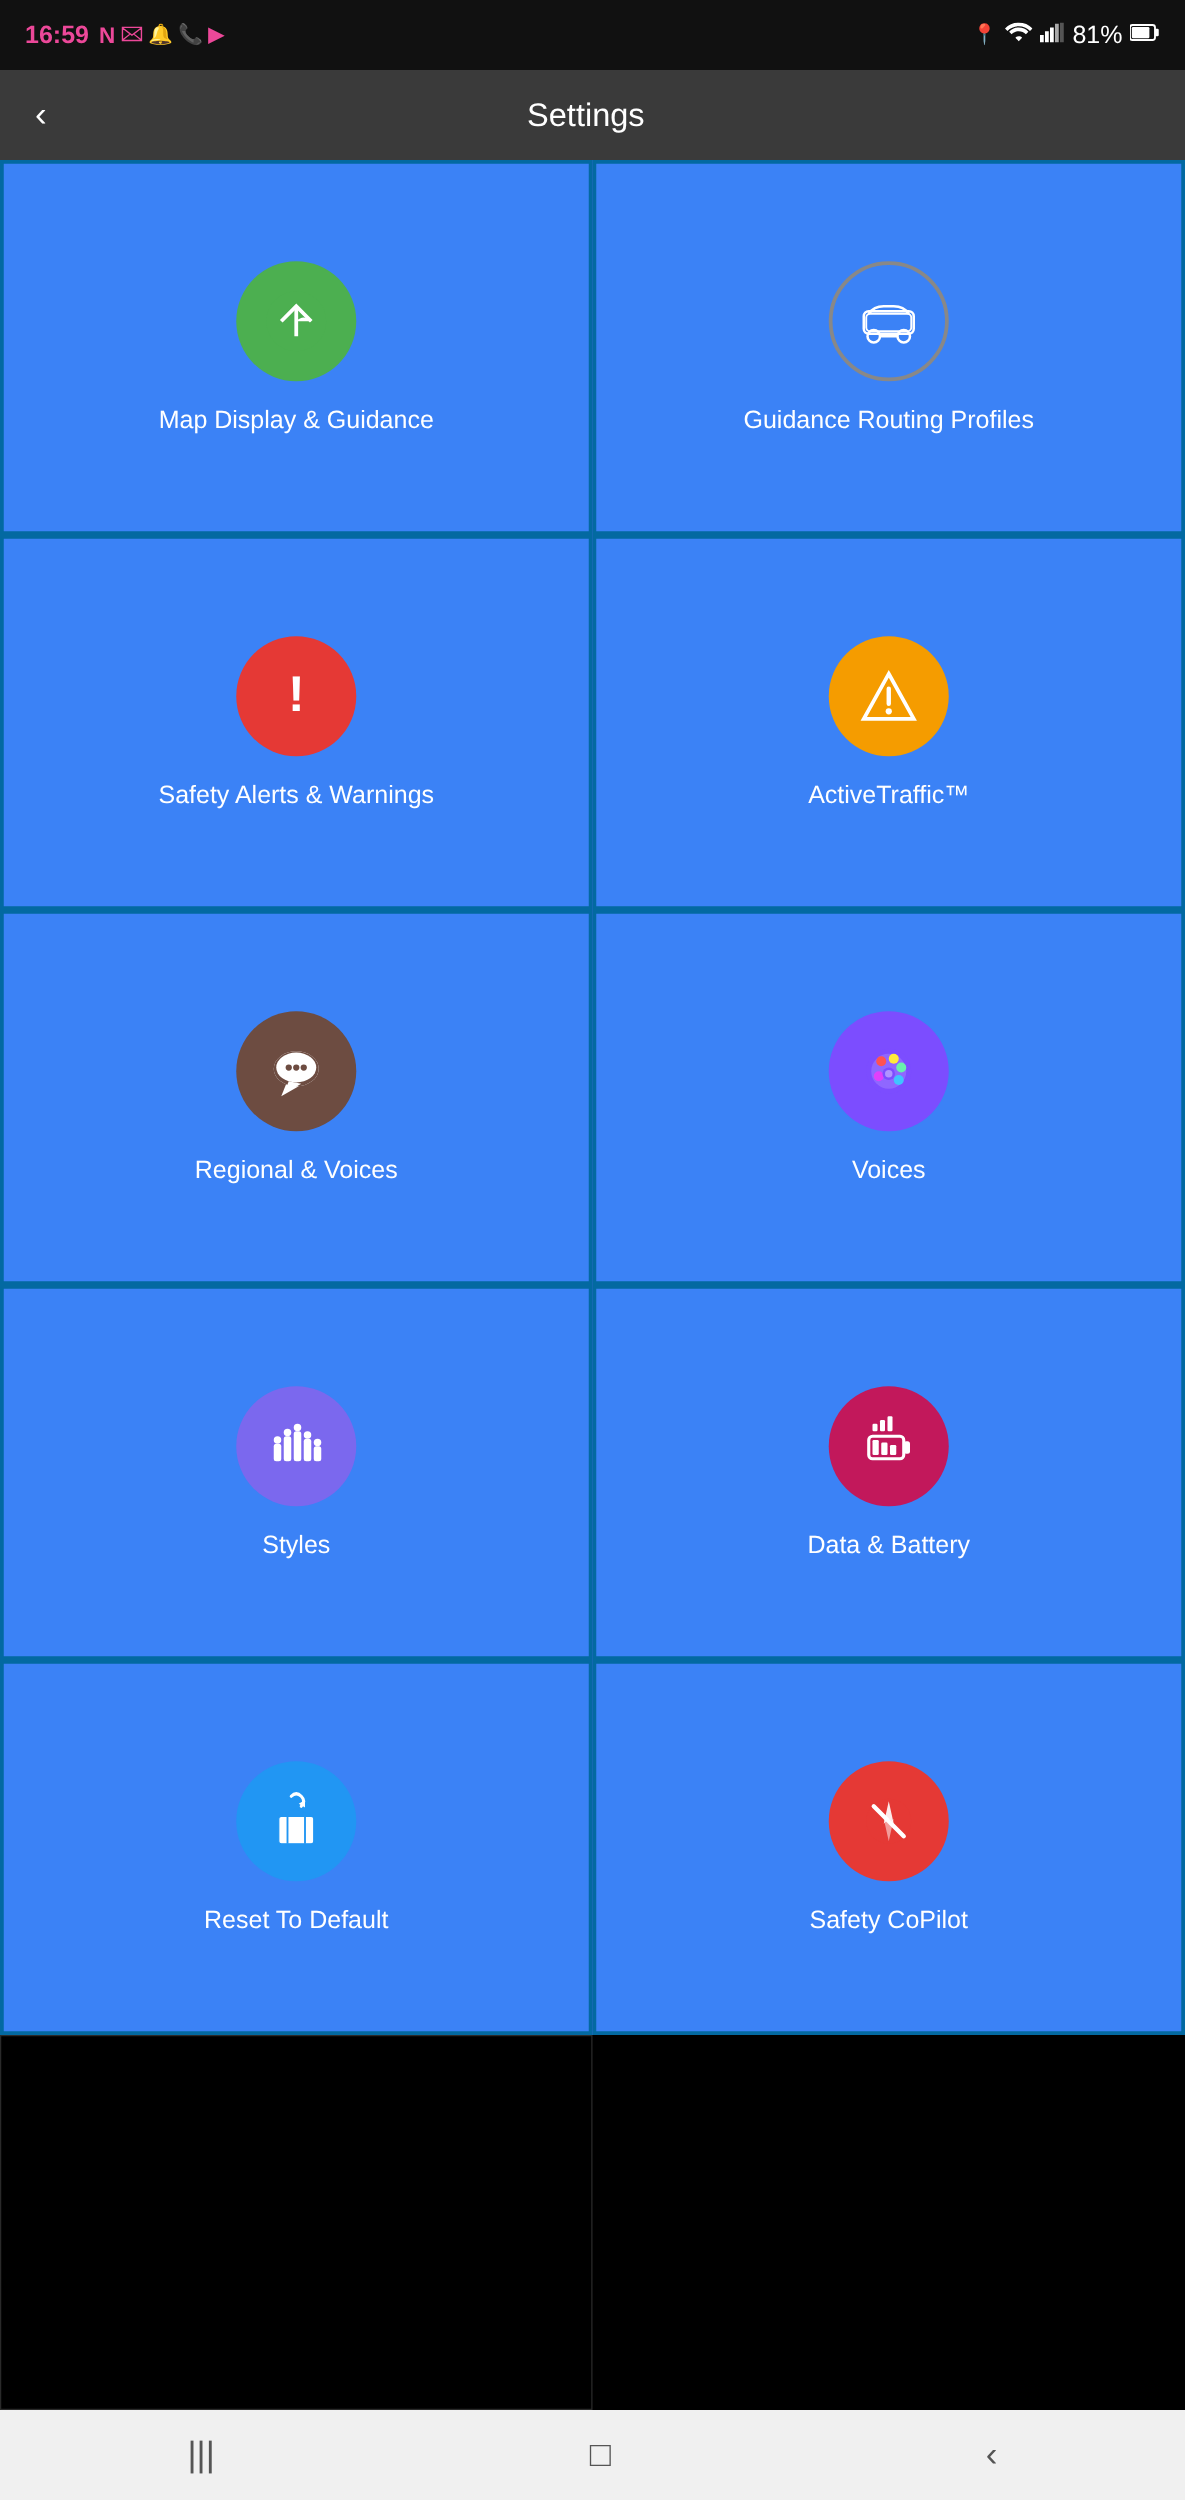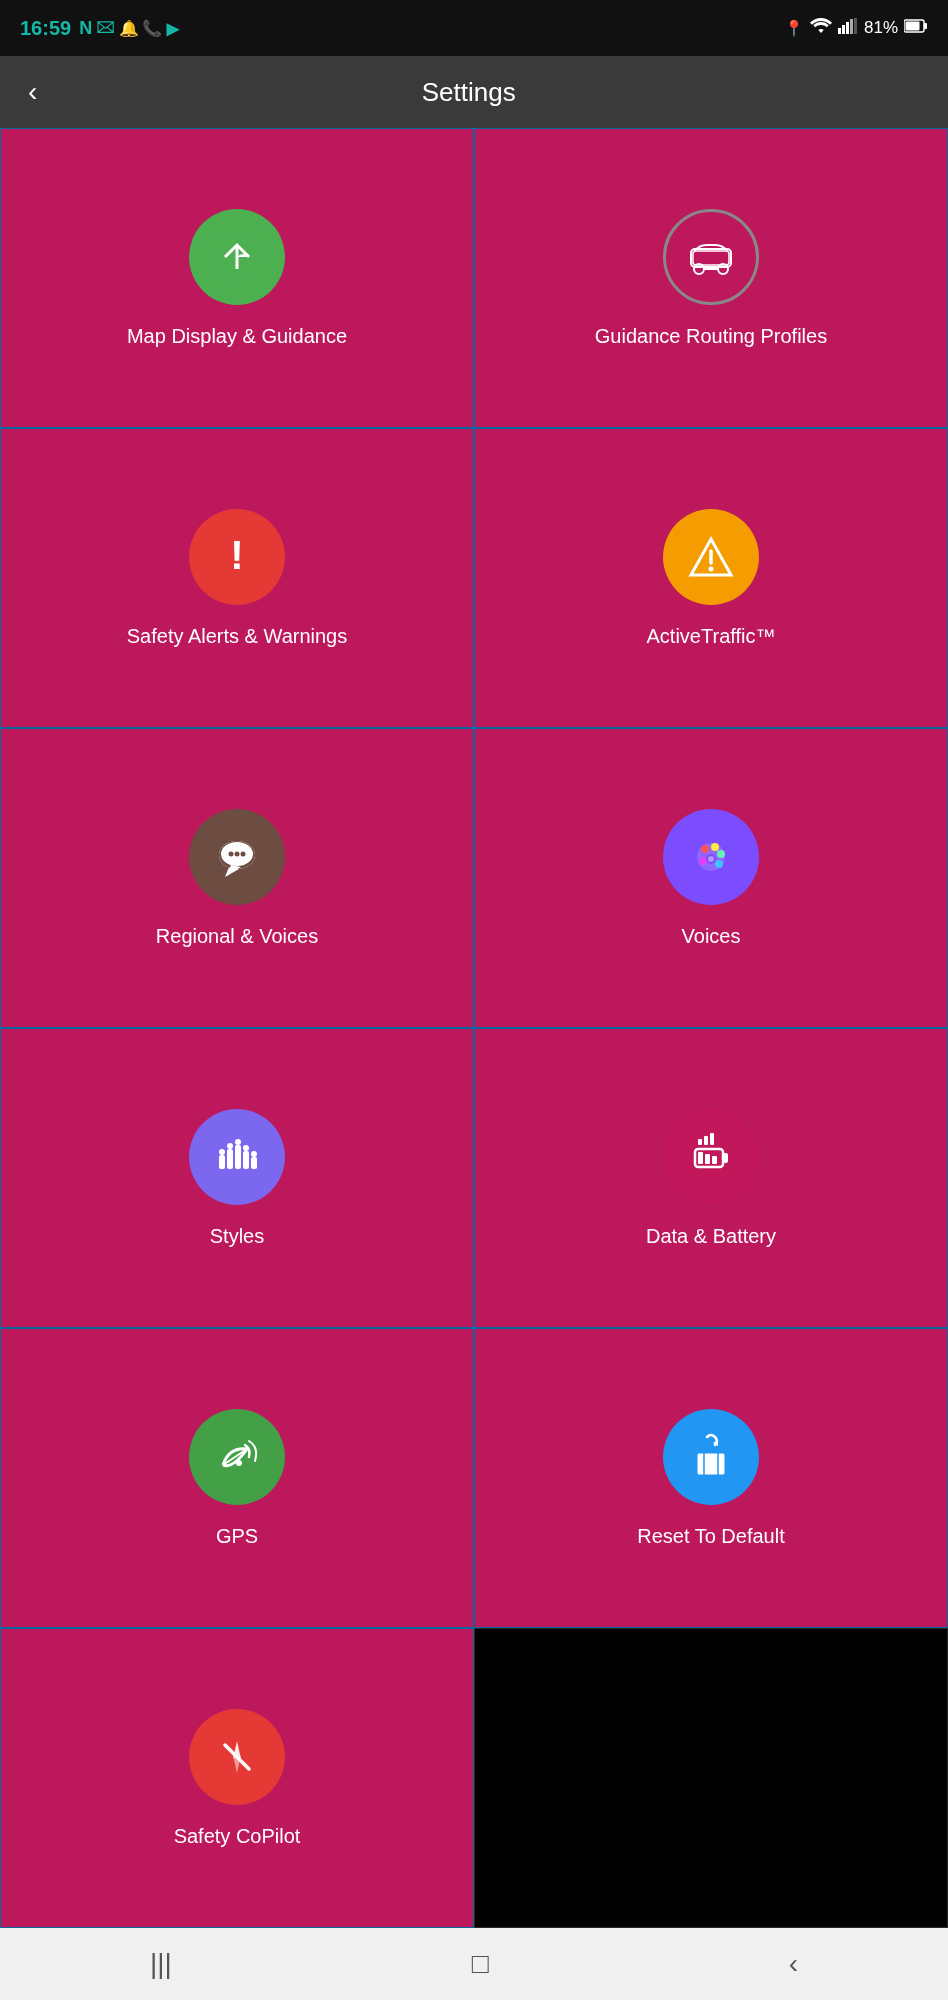--- a/index.html
+++ b/index.html
@@ -24,21 +24,21 @@
       justify-content: space-between;
       padding: 0 20px;
       flex-shrink: 0;
     }
     .status-left {
       display: flex;
       align-items: center;
       gap: 8px;
       font-size: 20px;
       font-weight: bold;
-      color: #14b8a6;
+      color: #ec4899;
     }
     .status-icons {
       display: flex;
       align-items: center;
       gap: 4px;
       font-size: 16px;
     }
     .status-right {
       display: flex;
       align-items: center;
@@ -77,24 +77,24 @@
       grid-template-columns: 1fr 1fr;
       flex: 1;
     }
 
     .grid-item {
       display: flex;
       flex-direction: column;
       align-items: center;
       justify-content: center;
       padding: 32px 16px;
-      border: 1px solid #0369a1;
+      border: 3px solid #0369a1;
       cursor: pointer;
       min-height: 220px;
-      background: #be185d;
+      background: #3b82f6;
     }
 
     .icon-circle {
       width: 96px;
       height: 96px;
       border-radius: 50%;
       display: flex;
       align-items: center;
       justify-content: center;
       margin-bottom: 20px;
@@ -166,21 +166,21 @@
     </span>
     <span>
       <svg width="20" height="16" viewBox="0 0 20 16" fill="white">
         <rect x="0" y="10" width="3" height="6"></rect>
         <rect x="4" y="7" width="3" height="9"></rect>
         <rect x="8" y="4" width="3" height="12"></rect>
         <rect x="12" y="1" width="3" height="15" fill="#aaa"></rect>
         <rect x="16" y="0" width="3" height="16" fill="#555"></rect>
       </svg>
     </span>
-    <span style="font-size:17px;font-weight:500;">81%</span>
+    <span style="font-size:20px;font-weight:500;">81%</span>
     <span>
       <svg width="24" height="14" viewBox="0 0 24 14" fill="white">
         <rect x="0" y="1" width="20" height="12" rx="2" stroke="white" stroke-width="1.5" fill="none"></rect>
         <rect x="1.5" y="2.5" width="14" height="9" rx="1" fill="white"></rect>
         <rect x="20" y="4" width="3" height="6" rx="1" fill="white"></rect>
       </svg>
     </span>
   </div>
 </div>
 
@@ -307,37 +307,20 @@
         <rect x="27" y="25" width="5" height="8" rx="1" fill="white"></rect>
 
         <rect x="13" y="8" width="4" height="6" rx="1" fill="white"></rect>
         <rect x="19" y="5" width="4" height="9" rx="1" fill="white"></rect>
         <rect x="25" y="2" width="4" height="12" rx="1" fill="white"></rect>
       </svg>
     </div>
     <span class="item-label">Data &amp; Battery</span>
   </div>
 
-  <div class="grid-item">
-    <div class="icon-circle ic-green2">
-      <svg viewBox="0 0 52 52" fill="white">
-
-        <circle cx="26" cy="26" r="18" fill="#43a047"></circle>
-
-        <path d="M12 34 Q18 16 36 18" stroke="white" stroke-width="3" fill="none"></path>
-        <path d="M12 34 Q22 38 36 18" stroke="white" stroke-width="3" fill="none"></path>
-        <line x1="12" y1="34" x2="36" y2="18" stroke="white" stroke-width="2"></line>
-
-        <path d="M34 14 Q40 18 38 26" stroke="white" stroke-width="2.5" fill="none" stroke-linecap="round"></path>
-        <path d="M38 10 Q48 16 44 30" stroke="white" stroke-width="2" fill="none" stroke-linecap="round"></path>
-        <circle cx="28" cy="32" r="3" fill="white"></circle>
-      </svg>
-    </div>
-    <span class="item-label">GPS</span>
-  </div>
 
   <div class="grid-item">
     <div class="icon-circle ic-blue">
       <svg viewBox="0 0 52 52" fill="white">
 
         <rect x="12" y="22" width="28" height="22" rx="2" fill="white"></rect>
         <rect x="12" y="22" width="28" height="22" rx="2" fill="none" stroke="#2196f3" stroke-width="1"></rect>
         <path d="M12 22 L26 16 L40 22" fill="#2196f3" stroke="#2196f3" stroke-width="1"></path>
         <line x1="19" y1="22" x2="19" y2="44" stroke="#2196f3" stroke-width="1.5"></line>
         <line x1="33" y1="22" x2="33" y2="44" stroke="#2196f3" stroke-width="1.5"></line>

